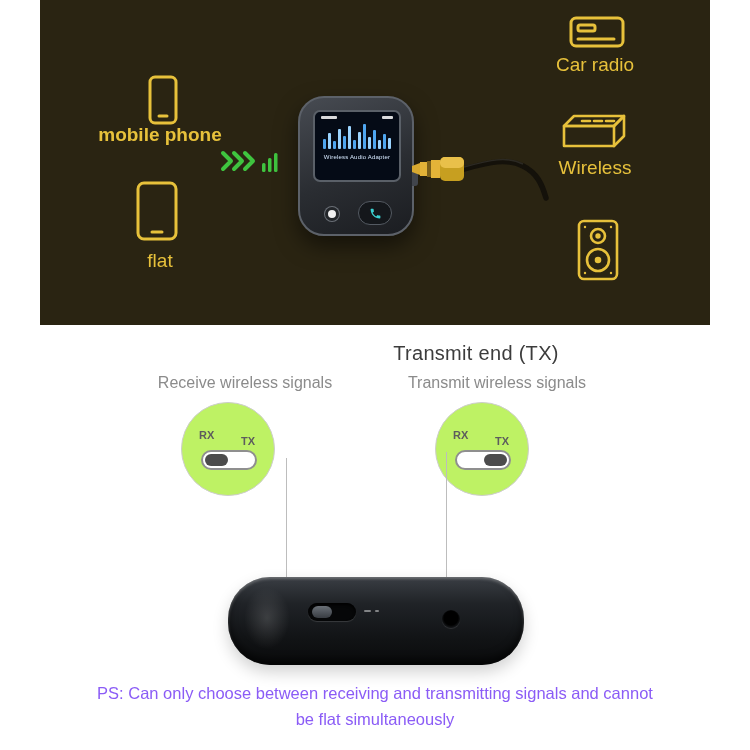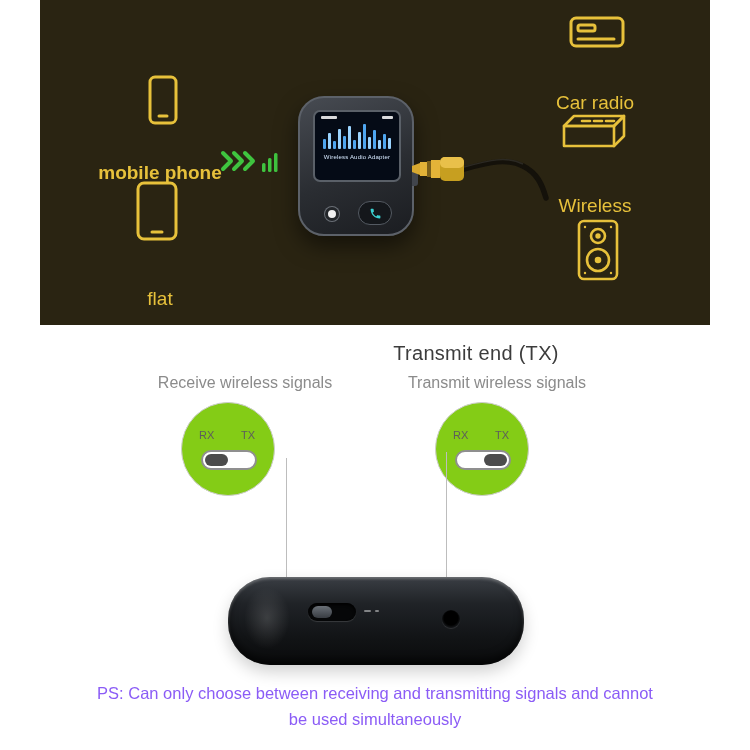--- a/index.html
+++ b/index.html
@@ -3,21 +3,21 @@
 <meta charset="utf-8">
 <style>
   * { margin:0; padding:0; box-sizing:border-box; }
   html,body { background:#ffffff; }
   body { width:750px; height:750px; font-family:"Liberation Sans", sans-serif; }
   .page { position:relative; width:750px; height:750px; background:#ffffff; overflow:hidden; }
   .abs { position:absolute; }
 
   
   .top-panel { left:40px; top:0; width:670px; height:325px; background:#2a2412; }
-  .y-label { position:absolute; color:#e7c13b; font-size:19px; text-align:center;margin-top:38px; }
+  .y-label { position:absolute; color:#e7c13b; font-size:19px; text-align:center; }
   .pos-phone-icon { left:145px; top:74px; }
   .pos-mobile-label { left:70px; top:124px; width:180px;font-weight:bold; }
   .pos-tablet-icon { left:134px; top:180px; }
   .pos-flat-label { left:70px; top:250px; width:180px; }
   .pos-chevrons { left:220px; top:146px; }
   .pos-aux { left:410px; top:136px; }
   .pos-carradio-icon { left:568px; top:12px; }
   .pos-carradio-label { left:500px; top:54px; width:190px; }
   .pos-amp-icon { left:560px; top:112px; }
   .pos-amp-label { left:500px; top:157px; width:190px; }
@@ -43,25 +43,25 @@
   .btn-call { position:absolute; right:20px; bottom:9px; width:34px; height:24px; border-radius:12px;
     background:#14171b; border:1px solid #545a62; display:flex; align-items:center; justify-content:center; }
 
   
   .mode-title { position:absolute; font-size:20px; font-weight:500; color:#3c3c3c; text-align:center; letter-spacing:.3px; }
   .mode-sub { position:absolute; font-size:16px; color:#8b8b8b; text-align:center; }
   .pos-rx-title { left:110px; top:340px; width:250px; }
   .pos-tx-title { left:351px; top:342px; width:250px; }
   .pos-rx-sub { left:135px; top:374px; width:220px; }
   .pos-tx-sub { left:387px; top:374px; width:220px; }
-  .mode-circle { position:absolute; width:94px; height:94px; border:1px solid #cdcdcd; border-radius:50%; background:#84cc16; }
+  .mode-circle { position:absolute; width:94px; height:94px; border:1px solid #cdcdcd; border-radius:50%; background:#bef264;font-weight:bold; }
   .pos-circle-rx { left:181px; top:402px; }
   .pos-circle-tx { left:435px; top:402px; }
   .opt { position:absolute; font-size:11px; color:#5d5d5d; }
-  .opt.l { left:17px; top:26px; } .opt.r { left:59px; top:26px; }
+  .opt.l { left:17px; top:26px; } .opt.r { left:59px; top:32px; }
   .pill { position:absolute; left:19px; top:47px; width:56px; height:20px; border:2px solid #8f8f8f; border-radius:11px; background:#fff; }
   .knob { position:absolute; top:2px; width:23px; height:12px; border-radius:6px; background:#4c4c4c; }
   .knob.left { left:2px; } .knob.right { right:2px; }
   .vline { position:absolute; width:1px; background:#bdbdbd; }
   .pos-line-rx { left:286px; top:458px; height:137px; }
   .pos-line-tx { left:446px; top:452px; height:128px; }
 
   
   .photo { left:228px; top:577px; width:296px; height:88px; border-radius:42px;
     background:linear-gradient(180deg,#3a3e44 0%,#202327 30%,#121416 68%,#0a0b0c 100%);
@@ -227,16 +227,16 @@
     <div class="photo-switch">
       <div class="photo-knob"></div>
     </div>
     <div class="photo-mark mark1"></div>
     <div class="photo-mark mark2"></div>
     <div class="photo-jack"></div>
   </div>
 
   <div class="abs footer-note">
     <div>PS: Can only choose between receiving and transmitting signals and cannot</div>
-    <div>be used simultaneously</div>
+    <div>be flat simultaneously</div>
   </div>
 
 </div>
 
 </body></html>

